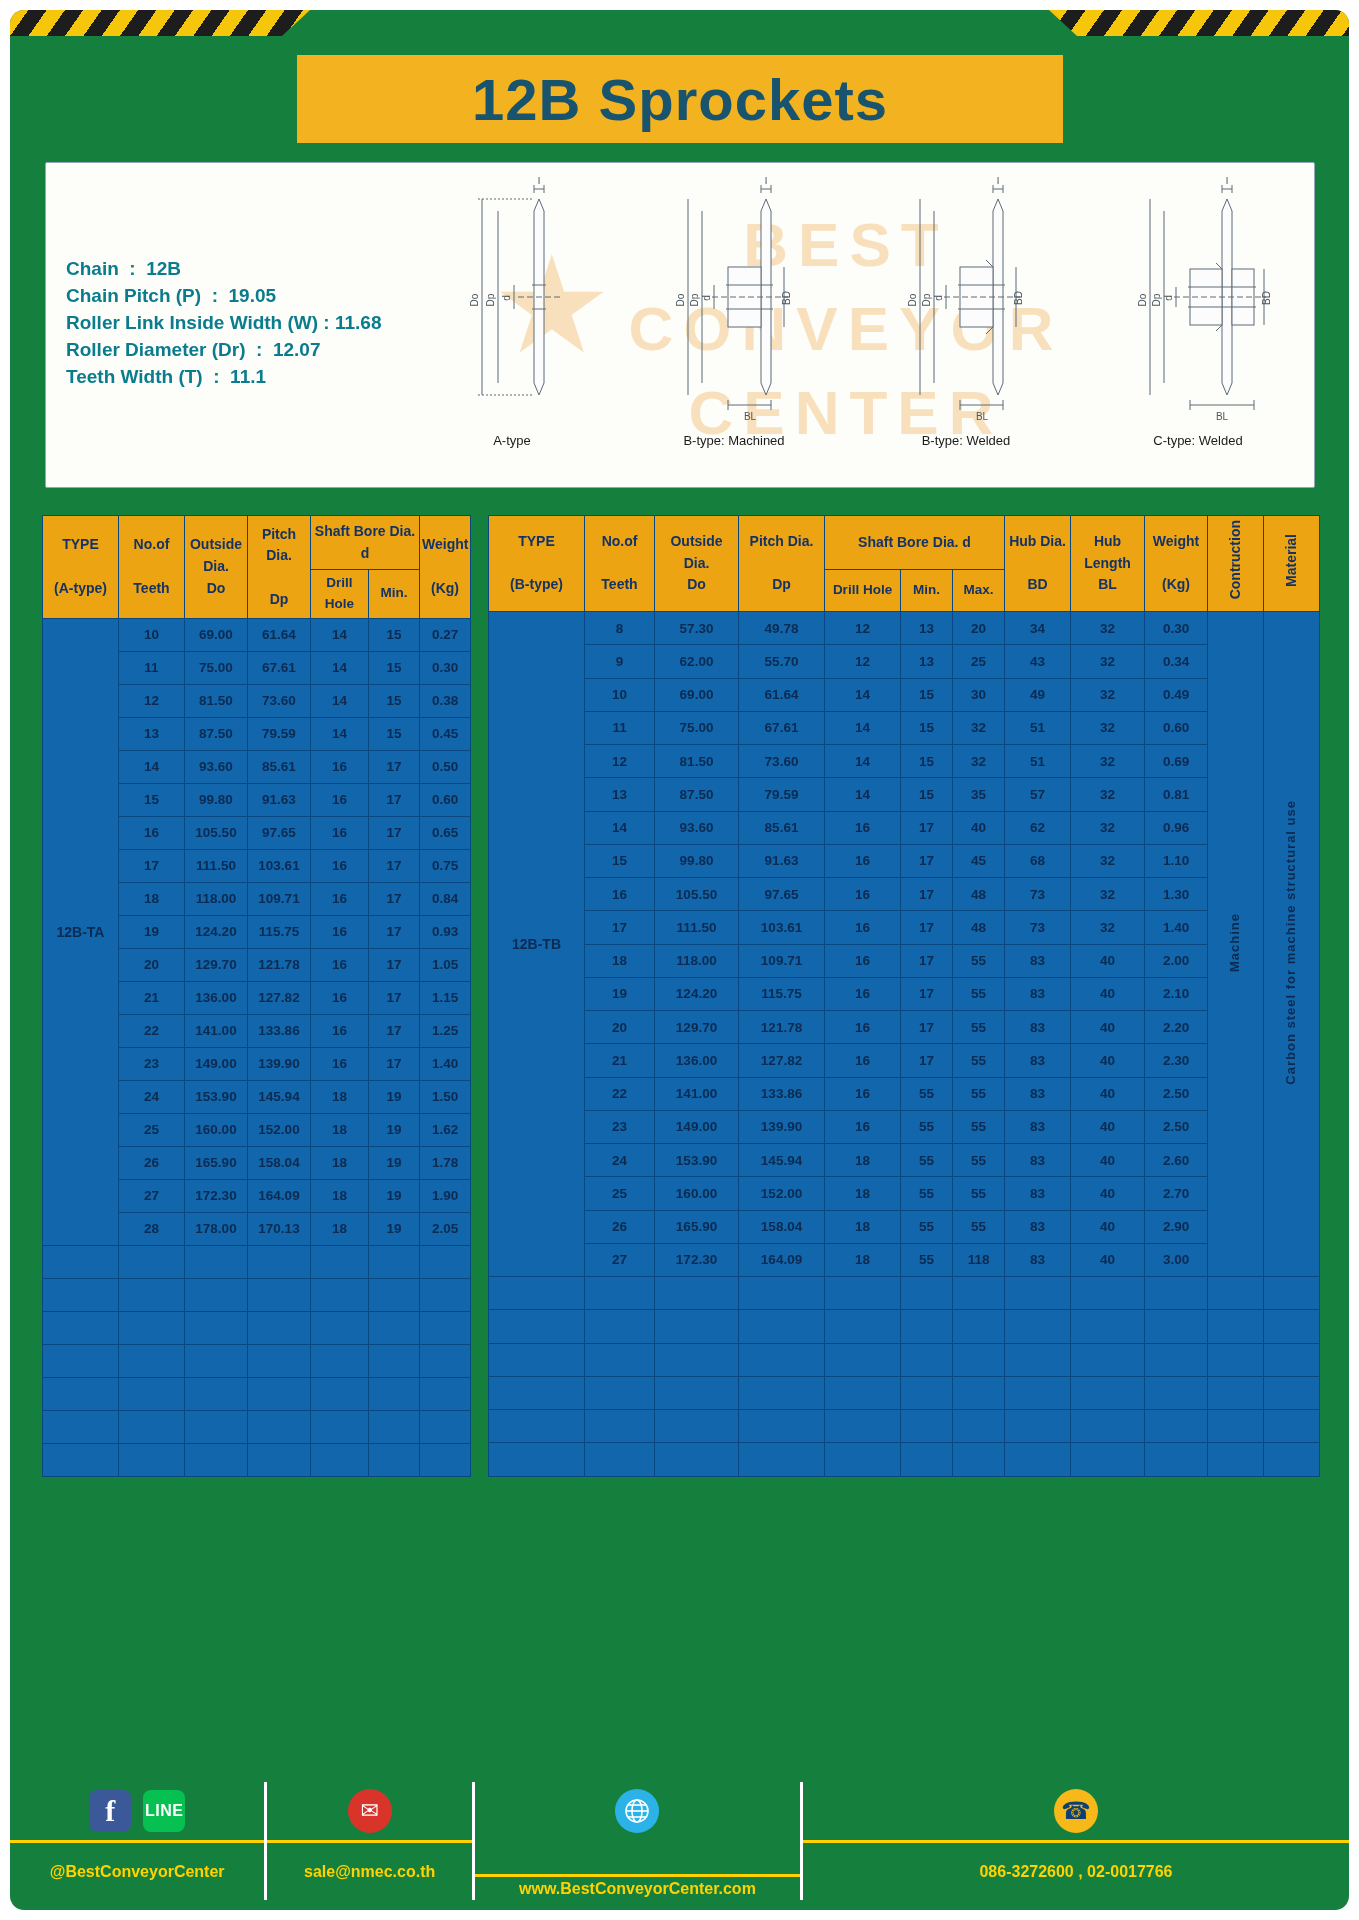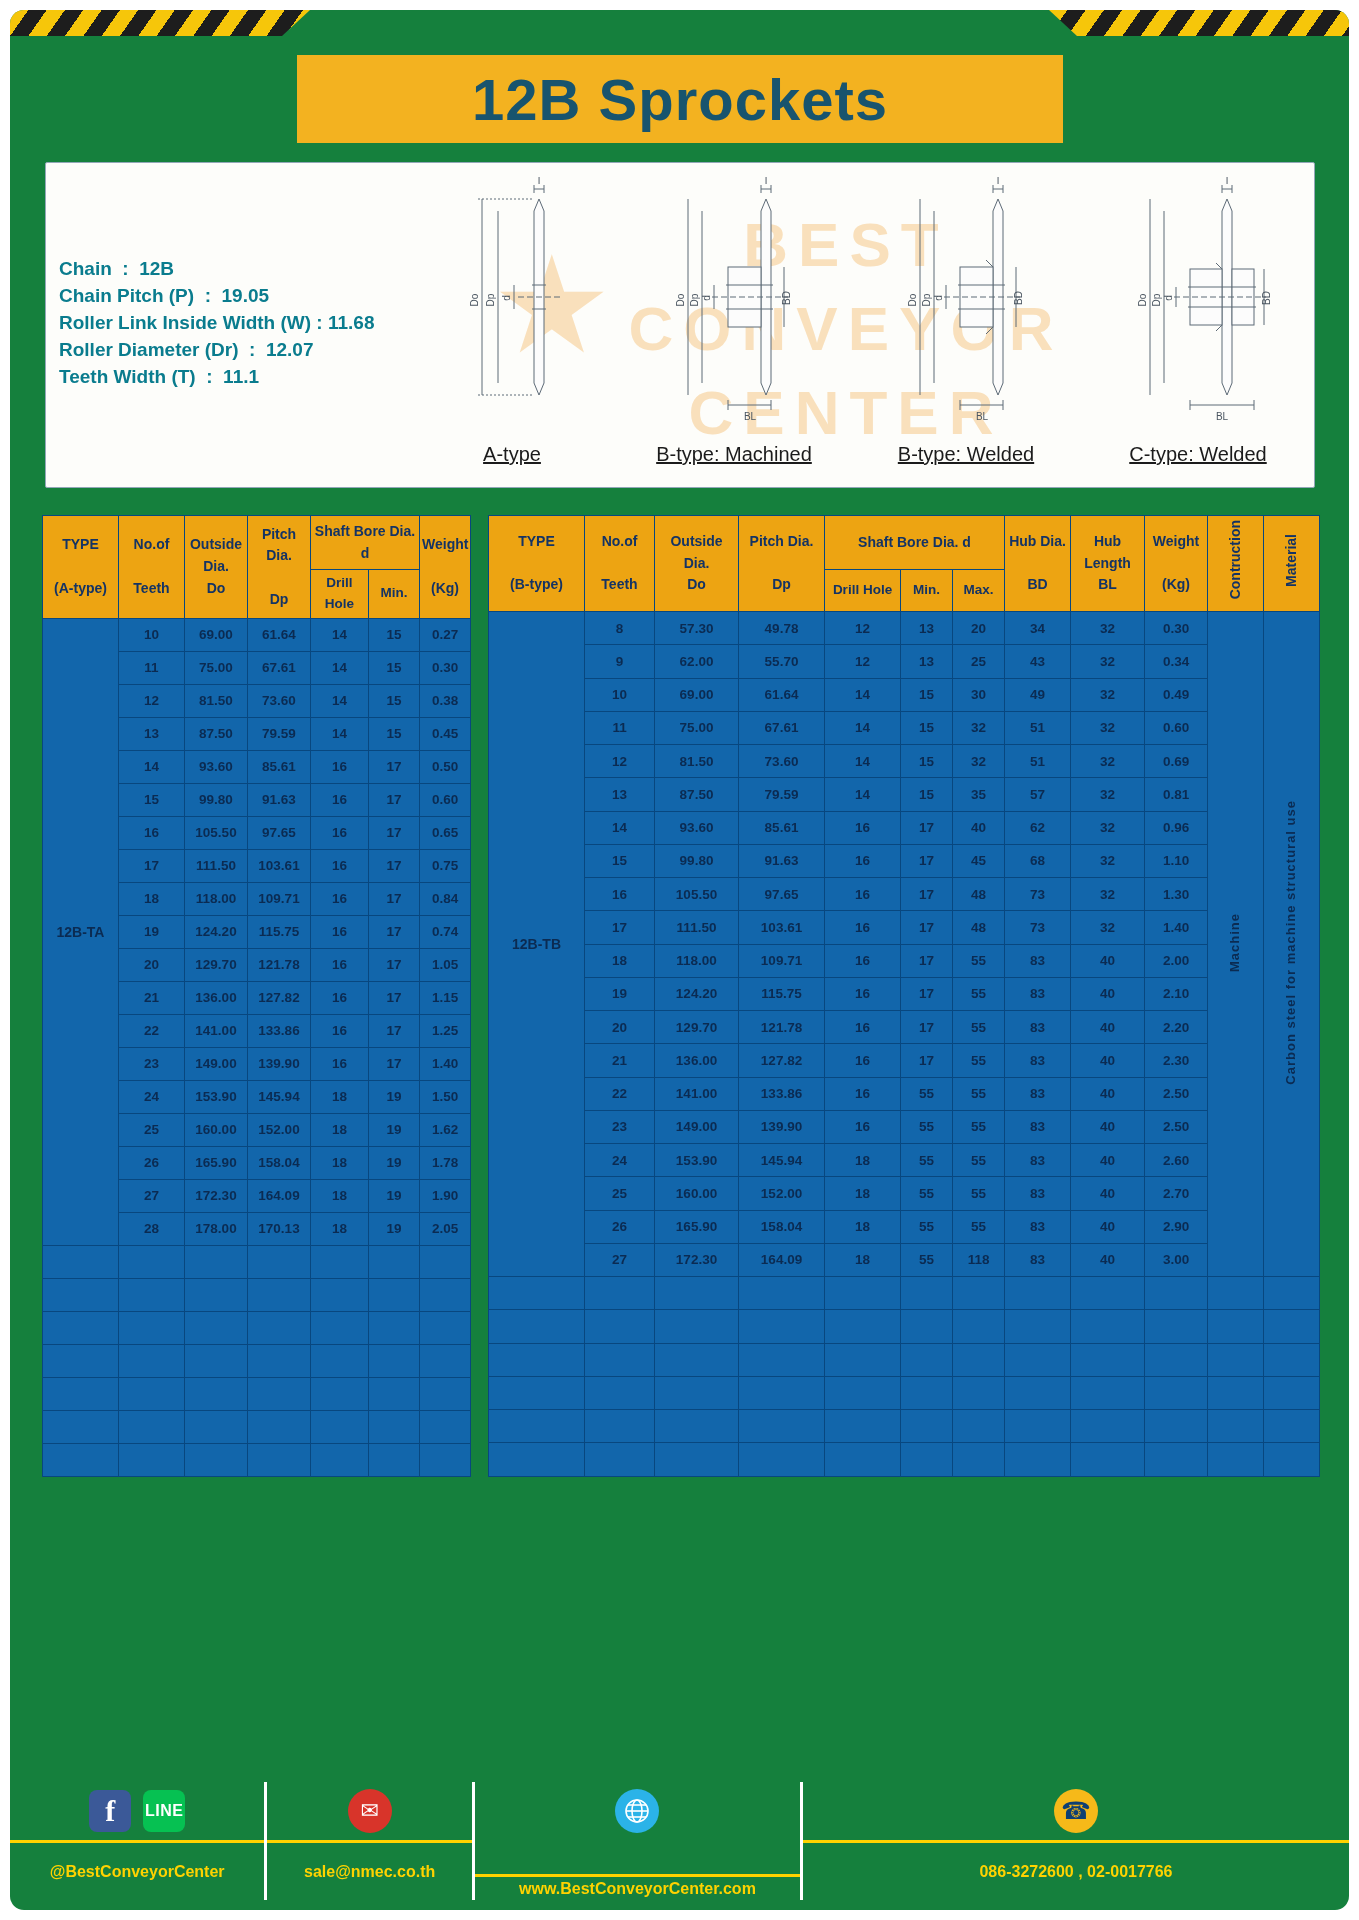--- a/index.html
+++ b/index.html
@@ -14,28 +14,28 @@
   .stripe-right { right: 0; clip-path: polygon(0 0, 100% 0, 100% 100%, 28px 100%); }
 
   
   .title-banner { position: absolute; left: 287px; top: 45px; width: 766px; height: 88px;
                   background: #f3b220; display: flex; align-items: center; justify-content: center; }
   .title-banner h1 { font-size: 58px; font-weight: bold; color: #18546e; letter-spacing: 1px; }
 
   
   .spec-panel { position: absolute; left: 35px; top: 152px; width: 1270px; height: 326px;
                 background: #fdfdfa; border: 1px solid #93a7b8; border-radius: 2px; display: flex; }
-  .spec-text { width: 360px; padding: 92px 0 0 13px; }
+  .spec-text { width: 360px; padding: 92px 0 0 20px; }
   .spec-text .spec-line { font-size: 19px; font-weight: bold; color: #0a7c8e; line-height: 27px; white-space: pre; }
   .diagram-area { position: relative; flex: 1; display: flex; justify-content: space-around; align-items: flex-start; padding-top: 14px; }
   .watermark { position: absolute; left: 120px; top: 40px; width: 640px; text-align: center; pointer-events: none;
                color: rgba(242, 166, 60, 0.32); font-weight: bold; letter-spacing: 10px; line-height: 84px; font-size: 62px; z-index: 0; }
   .wm-star { position: absolute; left: -28px; top: 60px; font-size: 120px; letter-spacing: 0; }
   .diagram { position: relative; z-index: 1; text-align: center; }
-  .dcaption { font-size: 20px; color: #1b1b1b; margin-top: 14px; text-decoration: underline; }
+  .dcaption { font-size: 13px; color: #1b1b1b; margin-top: 4px; }
   .dwg line, .dwg path, .dwg rect { stroke: #5d6a76; stroke-width: 1; fill: none; }
   .dwg path.solid, .dwg rect.solid { fill: #fcfcfc; }
   .dtxt { font-size: 10px; fill: #4a5560; font-family: "Liberation Sans", sans-serif; }
 
   
   .tables { position: absolute; left: 32px; top: 505px; display: flex; gap: 17px; }
   table { border-collapse: collapse; table-layout: fixed; }
   .tbl-a { width: 428px; }
   .tbl-b { width: 831px; }
   th, td { border: 1.6px solid #08477f; }
@@ -314,21 +314,21 @@
               <td>16</td>
               <td>17</td>
               <td>0.84</td>
             </tr>
             <tr>
               <td>19</td>
               <td>124.20</td>
               <td>115.75</td>
               <td>16</td>
               <td>17</td>
-              <td>0.74</td>
+              <td>0.93</td>
             </tr>
             <tr>
               <td>20</td>
               <td>129.70</td>
               <td>121.78</td>
               <td>16</td>
               <td>17</td>
               <td>1.05</td>
             </tr>
             <tr>

